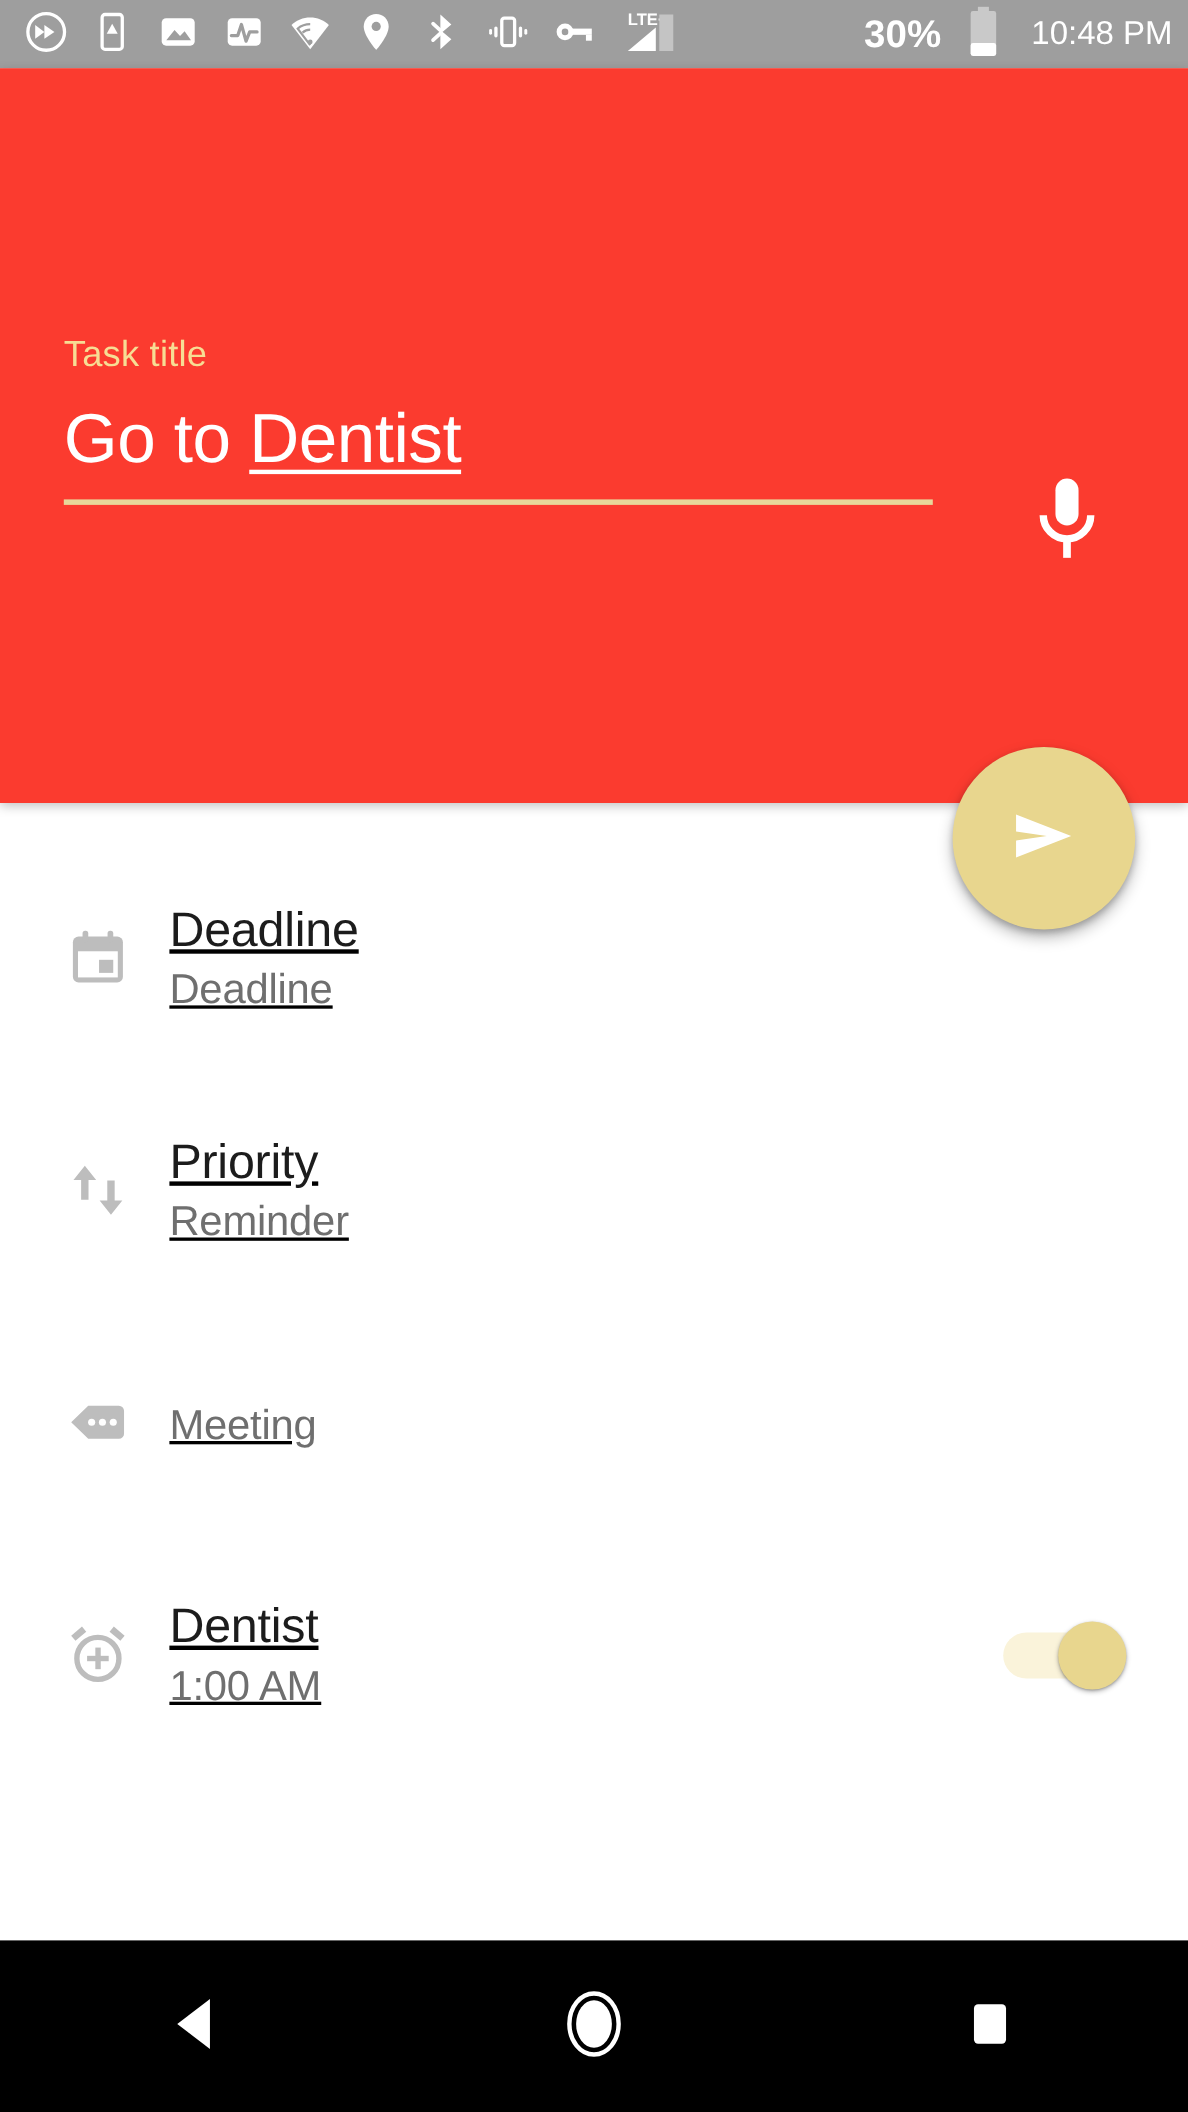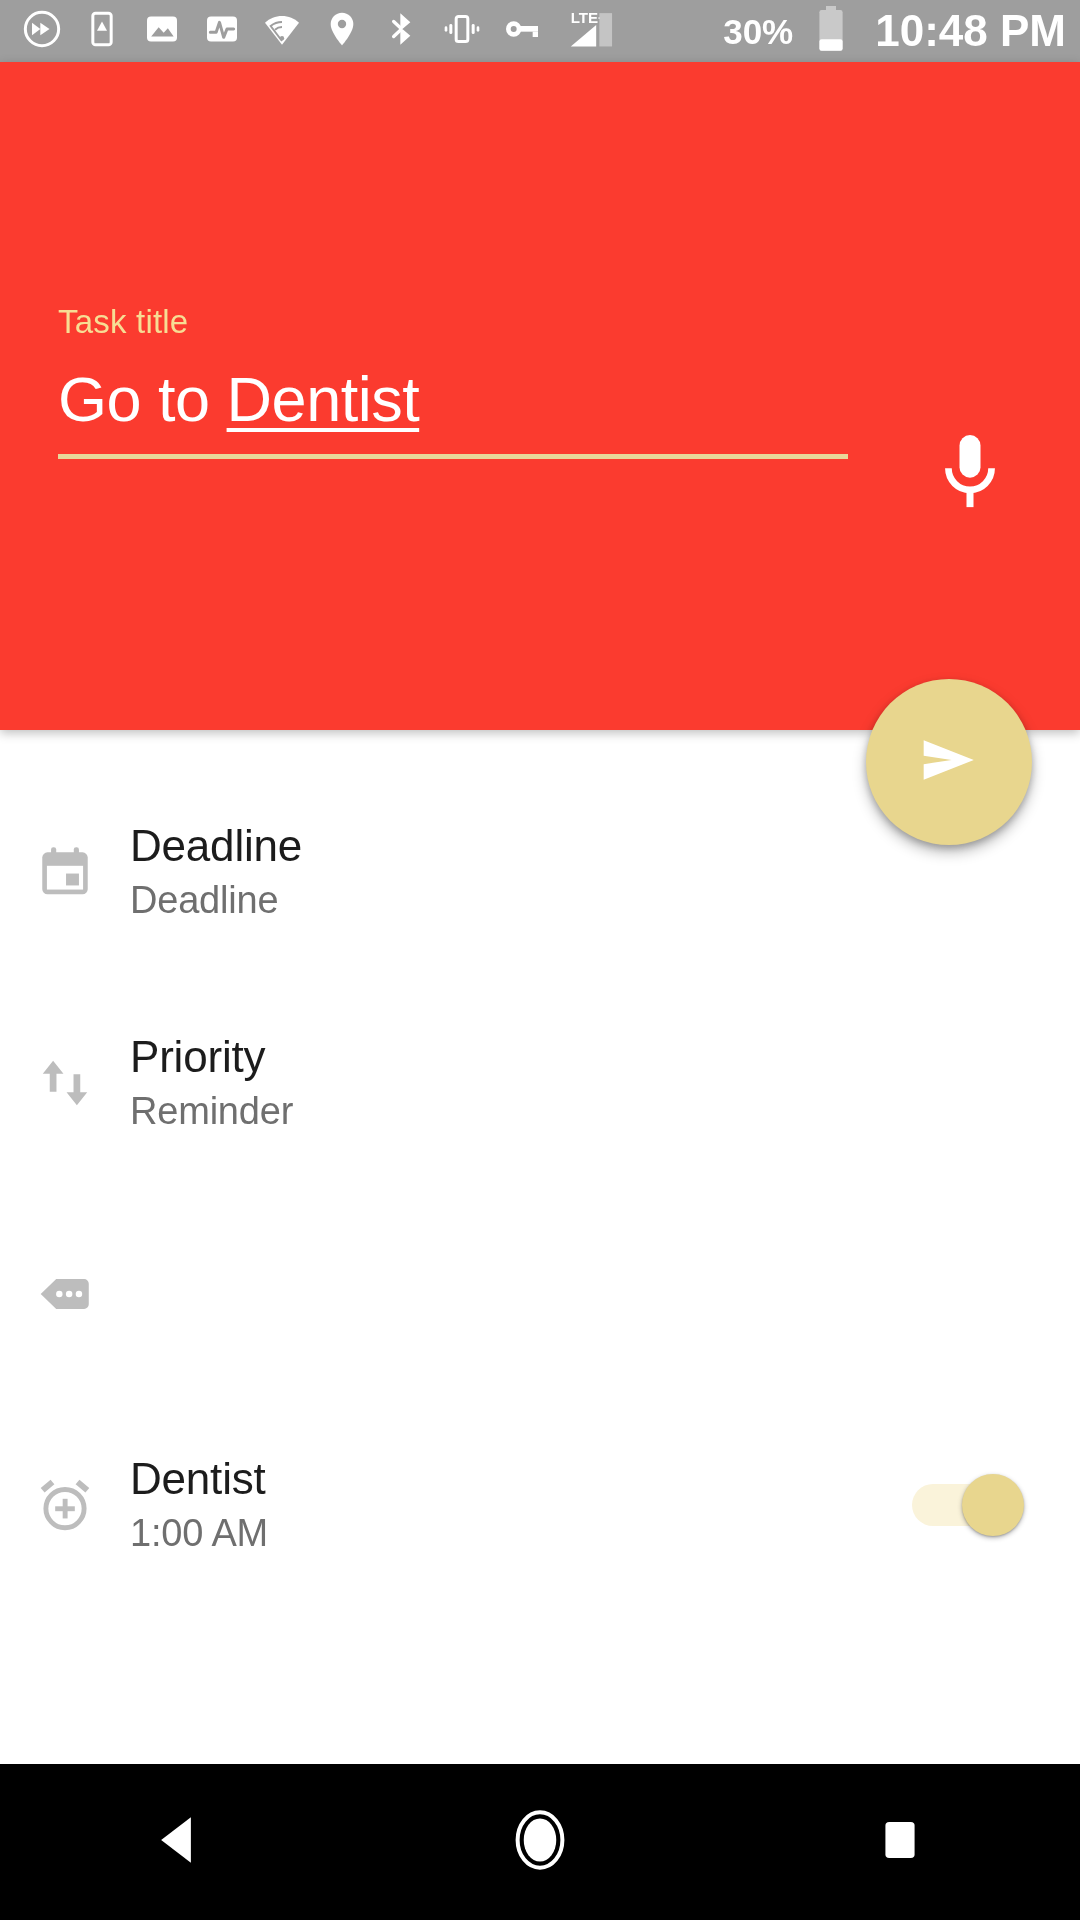--- a/index.html
+++ b/index.html
@@ -20,21 +20,21 @@
     padding:0 14px 0 22px;
   }
   .sb-left{ display:flex; align-items:center; gap:20px; flex:1 1 auto; }
   .sb-right{ display:flex; align-items:center; gap:22px; }
   .sb-ico{ display:block; }
   .sb-battery-pct{
     color:#ffffff; font-size:35px; font-weight:bold; letter-spacing:0px;
     line-height:1; white-space:nowrap;
   }
   .sb-time{
-    color:#ffffff; font-size:44px; font-weight:bold;
+    color:#ffffff; font-size:30px; font-weight:normal;
     line-height:1; white-space:nowrap; margin-left:6px;
   }
 
   
   .header{
     position:absolute; top:62px; left:0;
     width:1080px; height:668px;
     background:#fb3b2f;
     box-shadow:0 3px 10px rgba(0,0,0,0.26);
   }
@@ -83,21 +83,22 @@
   
   .list{
     position:absolute; top:766px; left:0;
     width:1080px;
     background:#ffffff;
   }
   .row{
     position:relative;
     height:211px;
     display:flex; align-items:flex-start;
-    padding-left:34px;
+    padding-left:58px;
+    text-decoration:underline;
   }
   .row-icon{
     width:96px; min-width:96px;
     height:211px;
     display:flex; align-items:center; justify-content:flex-start;
     padding-top:4px;
   }
   .row-text{
     display:flex; flex-direction:column; justify-content:center;
     height:211px; padding-left:0px; flex:1 1 auto;
@@ -313,20 +314,21 @@
         <span>
           <svg width="62" height="62" viewBox="0 0 24 24">
             <path d="M8.6 6.2 L19.4 6.2 A1.8 1.8 0 0 1 21.2 8 L21.2 16 A1.8 1.8 0 0 1 19.4 17.8 L8.6 17.8 L2.6 12 Z" fill="#bdbdbd"></path>
             <circle cx="9.8" cy="12" r="1.25" fill="#ffffff"></circle>
             <circle cx="13.6" cy="12" r="1.25" fill="#ffffff"></circle>
             <circle cx="17.4" cy="12" r="1.25" fill="#ffffff"></circle>
           </svg>
         </span>
       </div>
       <div class="row-text">
+        <div class="row-sub">Meeting</div>
       </div>
       <div class="row-trailing"></div>
     </div>
 
     <div class="row">
       <div class="row-icon">
         <span>
           <svg width="62" height="62" viewBox="0 0 24 24">
             <circle cx="12" cy="13.4" r="7.4" fill="none" stroke="#bdbdbd" stroke-width="1.9"></circle>
             <rect x="11.1" y="9.6" width="1.9" height="7.6" fill="#bdbdbd"></rect>

